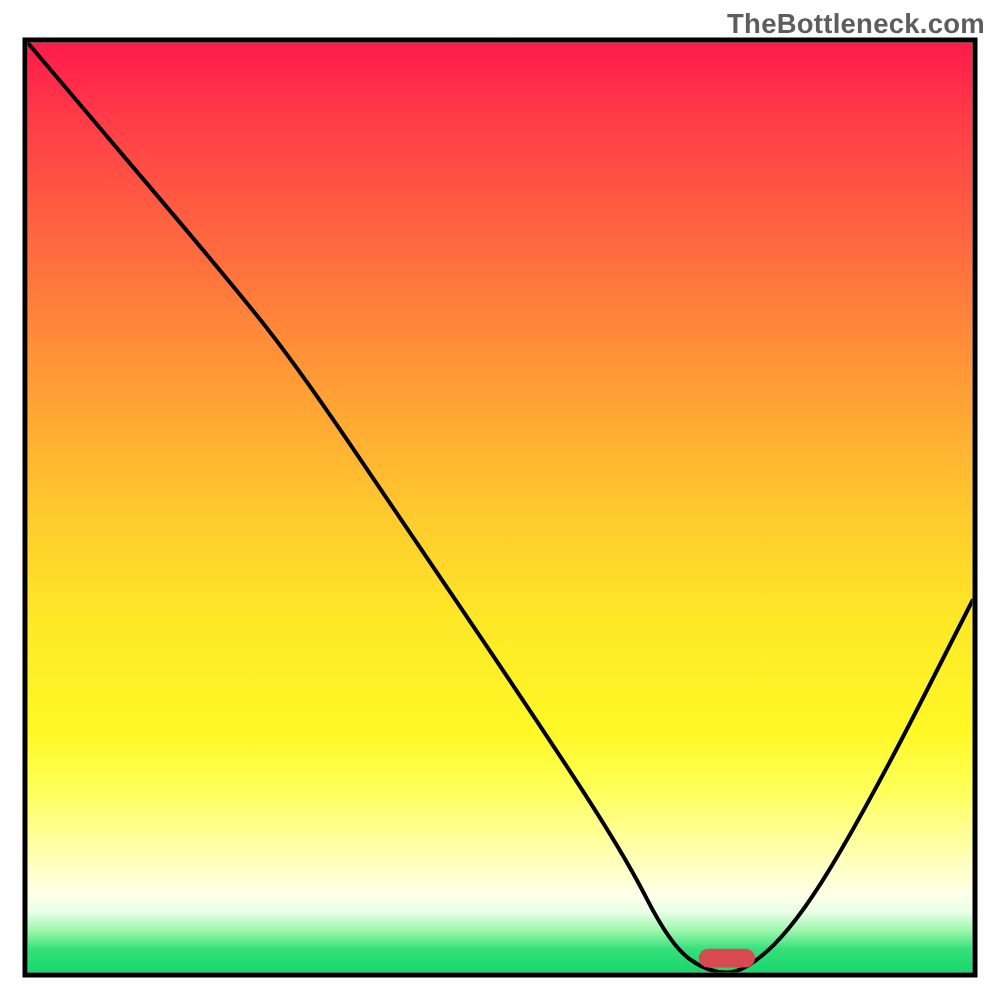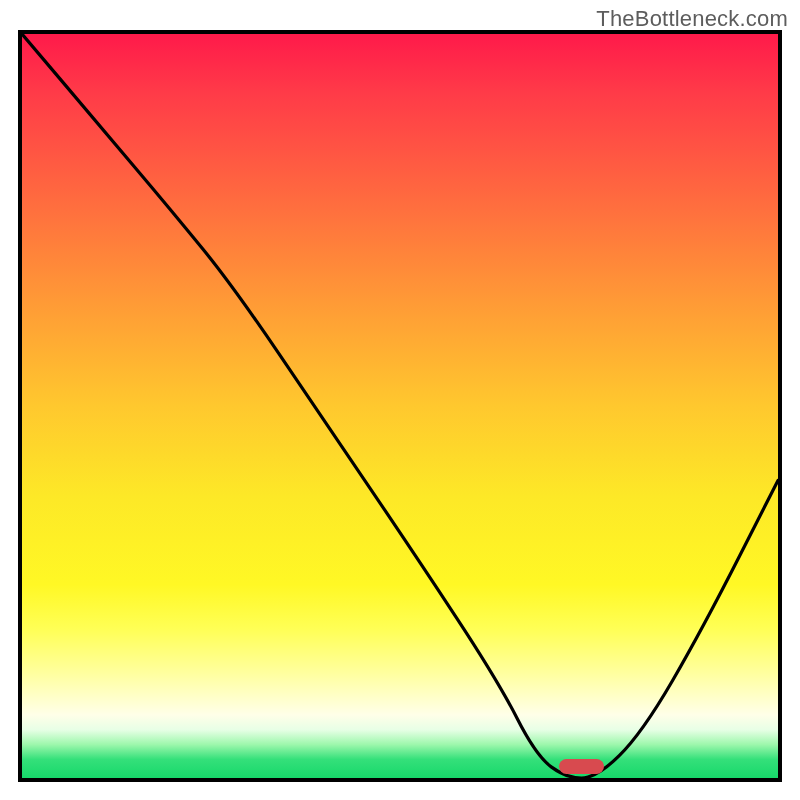--- a/index.html
+++ b/index.html
@@ -14,21 +14,21 @@
     position: relative;
     width: 800px;
     height: 800px;
   }
   .watermark {
     position: absolute;
     top: 6px;
     right: 12px;
     color: #5d5d5d;
     font-size: 22px;
-    font-weight: 400;
+    font-weight: 700;
     letter-spacing: 0.2px;
     z-index: 10;
   }
   .plot {
     position: absolute;
     left: 18px;
     top: 30px;
     width: 764px;   
     height: 752px;  
   }

